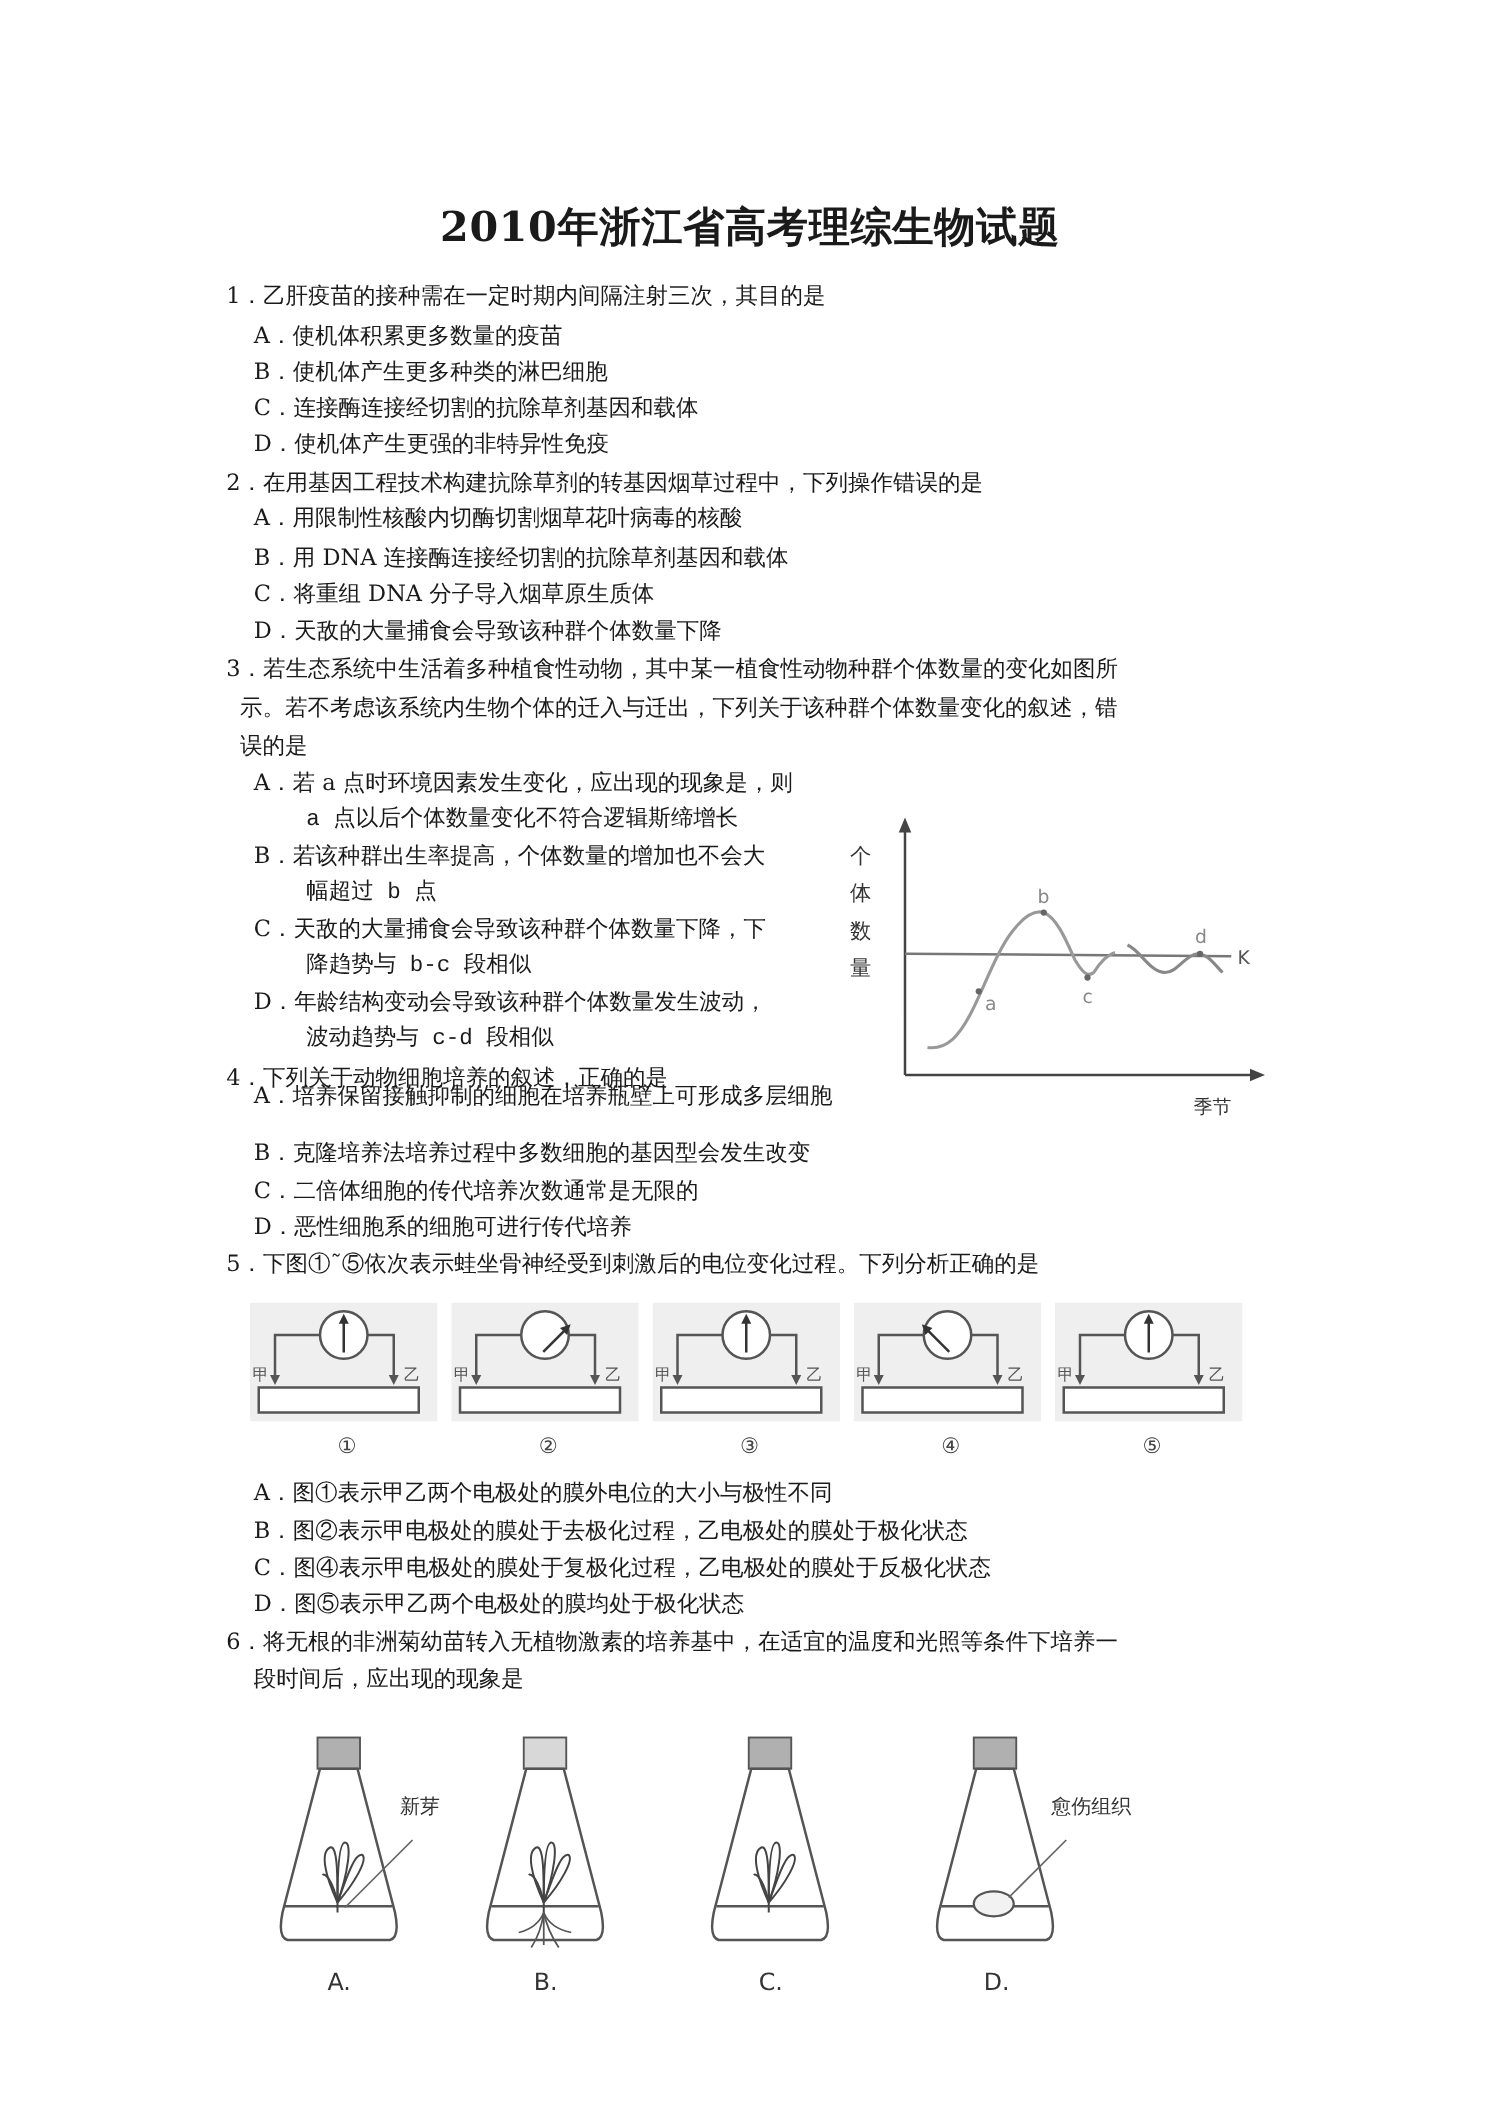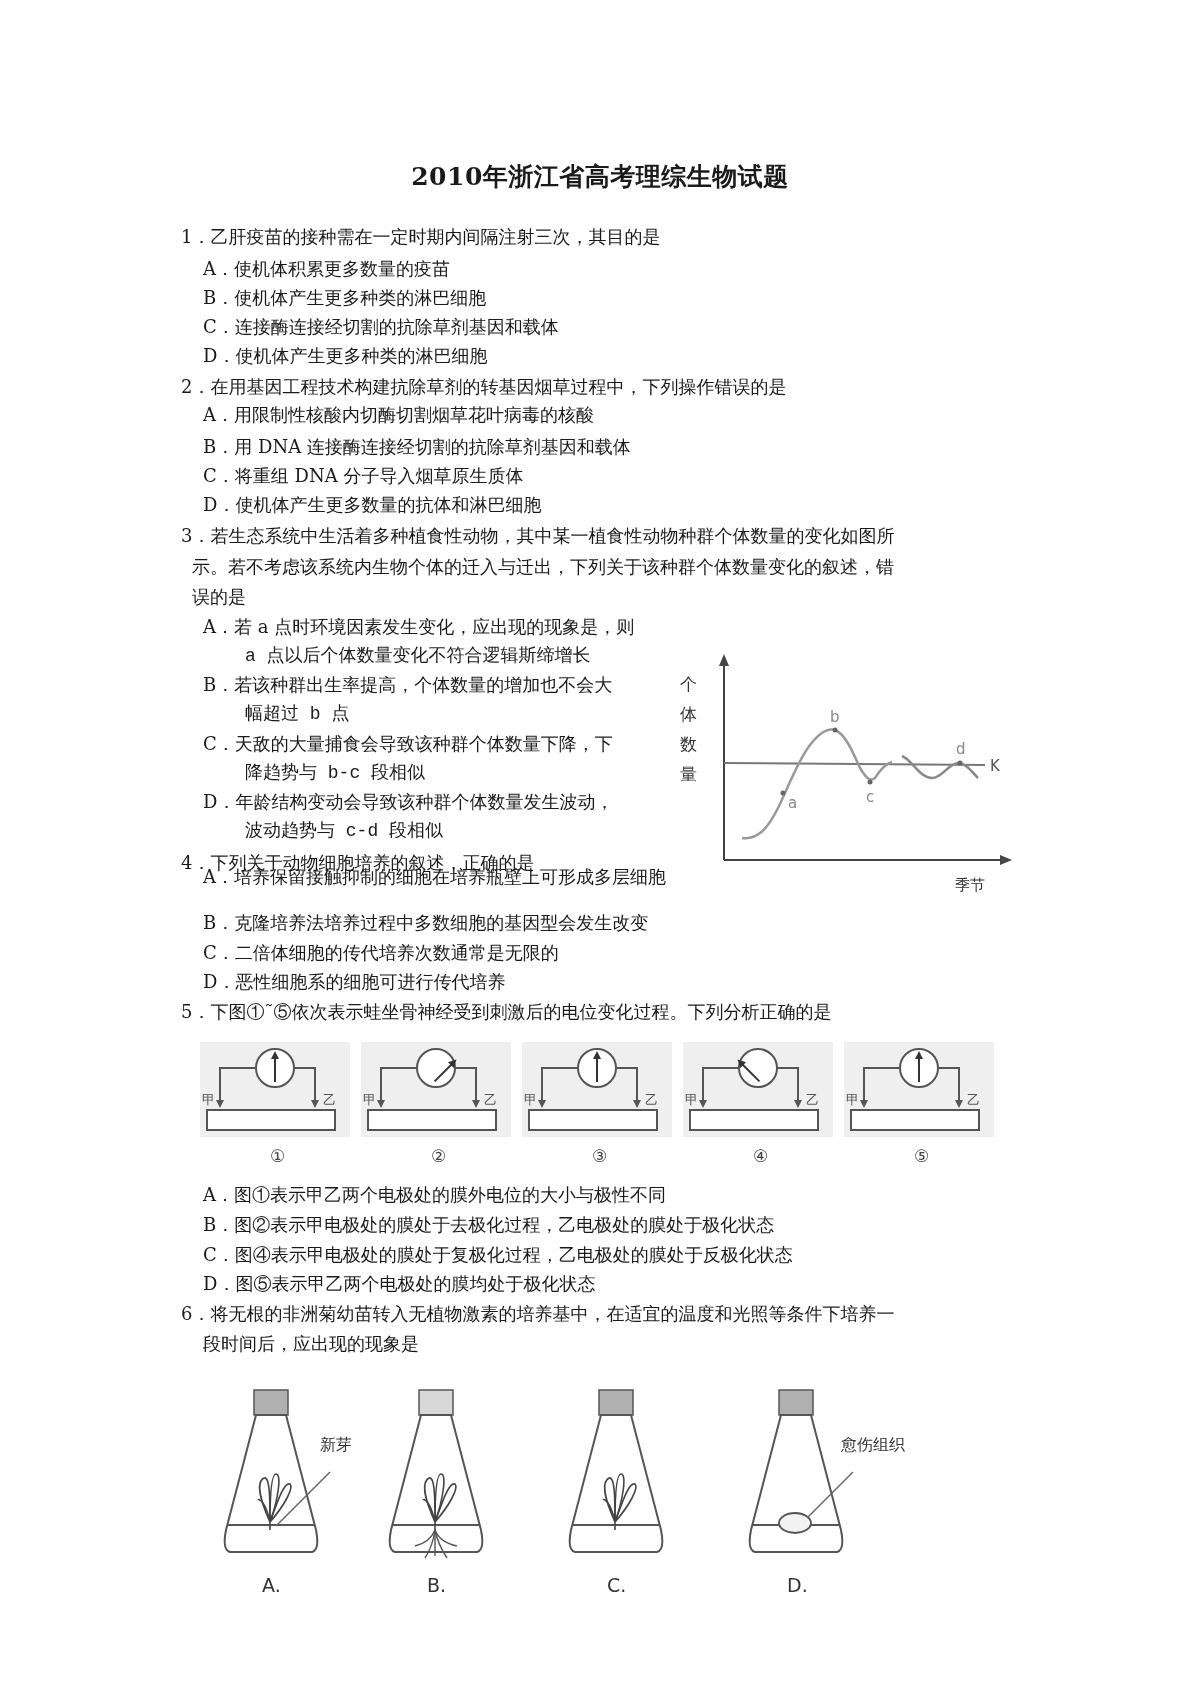--- a/index.html
+++ b/index.html
@@ -1,43 +1,43 @@
 <!DOCTYPE html>
 <html><head>
 <meta charset="utf-8">
 <style>
   html, body { margin: 0; padding: 0; background: #ffffff; }
   body { width: 1200px; height: 1698px; position: relative; overflow: hidden;
          font-family: "DejaVu Serif", "Liberation Serif", serif; color: #1a1a1a; }
   .title { position: absolute; left: 0; width: 1200px; top: 160px; text-align: center;
-           font-size: 25px; font-weight: bold; letter-spacing: 0.5px; }
+           font-size: 33px; font-weight: bold; letter-spacing: 0.5px; }
   .line { position: absolute; font-size: 18px; line-height: 22px; white-space: nowrap; text-align: right; }
   .q { left: 181px; }
   .opt { left: 203px; }
   .cont { left: 245px; font-family: Liberation Mono, monospace; }
   .qcont { left: 192px; }
   svg text { font-family: "DejaVu Sans", "Liberation Sans", sans-serif; }
   .fig { position: absolute; }
 </style>
 </head>
 <body>
 
 <div class="title">2010年浙江省高考理综生物试题</div>
 
 <div class="line q" style="top:226px">1．乙肝疫苗的接种需在一定时期内间隔注射三次，其目的是</div>
 <div class="line opt" style="top:258px">A．使机体积累更多数量的疫苗</div>
 <div class="line opt" style="top:287px">B．使机体产生更多种类的淋巴细胞</div>
 <div class="line opt" style="top:316px">C．连接酶连接经切割的抗除草剂基因和载体</div>
-<div class="line opt" style="top:345px">D．使机体产生更多种类的淋巴细胞</div>
+<div class="line opt" style="top:345px">D．使机体产生更强的非特异性免疫</div>
 
 <div class="line q" style="top:376px">2．在用基因工程技术构建抗除草剂的转基因烟草过程中，下列操作错误的是</div>
 <div class="line opt" style="top:404px">A．用限制性核酸内切酶切割烟草花叶病毒的核酸</div>
 <div class="line opt" style="top:436px">B．用 DNA 连接酶连接经切割的抗除草剂基因和载体</div>
 <div class="line opt" style="top:465px">C．将重组 DNA 分子导入烟草原生质体</div>
-<div class="line opt" style="top:494px">D．使机体产生更多数量的抗体和淋巴细胞</div>
+<div class="line opt" style="top:494px">D．天敌的大量捕食会导致该种群个体数量下降</div>
 
 <div class="line q" style="top:525px">3．若生态系统中生活着多种植食性动物，其中某一植食性动物种群个体数量的变化如图所</div>
 <div class="line qcont" style="top:556px">示。若不考虑该系统内生物个体的迁入与迁出，下列关于该种群个体数量变化的叙述，错</div>
 <div class="line qcont" style="top:586px">误的是</div>
 <div class="line opt" style="top:616px">A．若 a 点时环境因素发生变化，应出现的现象是，则</div>
 <div class="line cont" style="top:645px">a 点以后个体数量变化不符合逻辑斯缔增长</div>
 <div class="line opt" style="top:674px">B．若该种群出生率提高，个体数量的增加也不会大</div>
 <div class="line cont" style="top:703px">幅超过 b 点</div>
 <div class="line opt" style="top:733px">C．天敌的大量捕食会导致该种群个体数量下降，下</div>
 <div class="line cont" style="top:762px">降趋势与 b-c 段相似</div>

